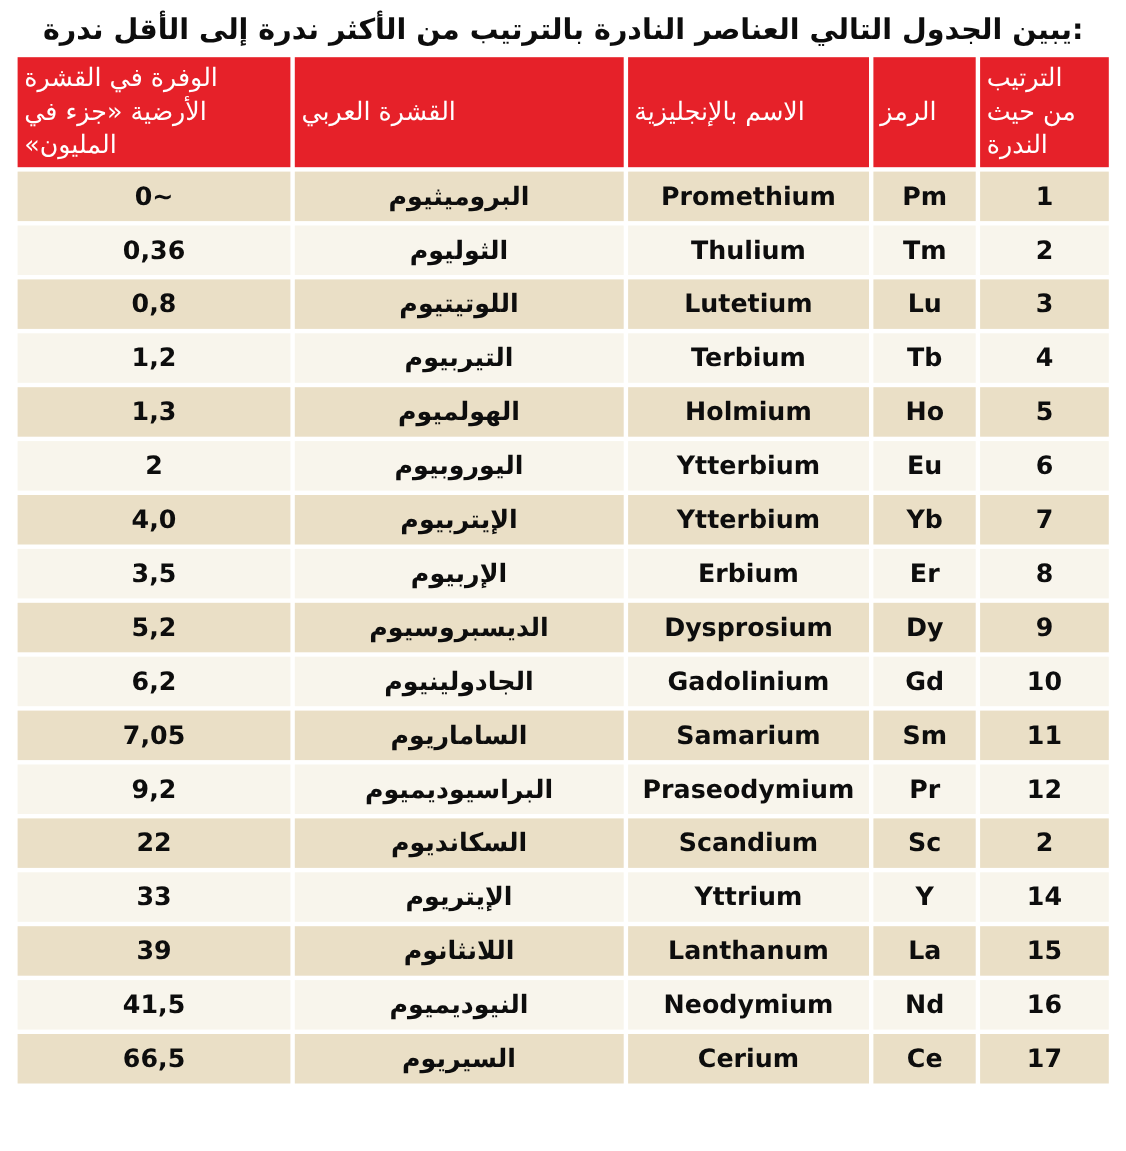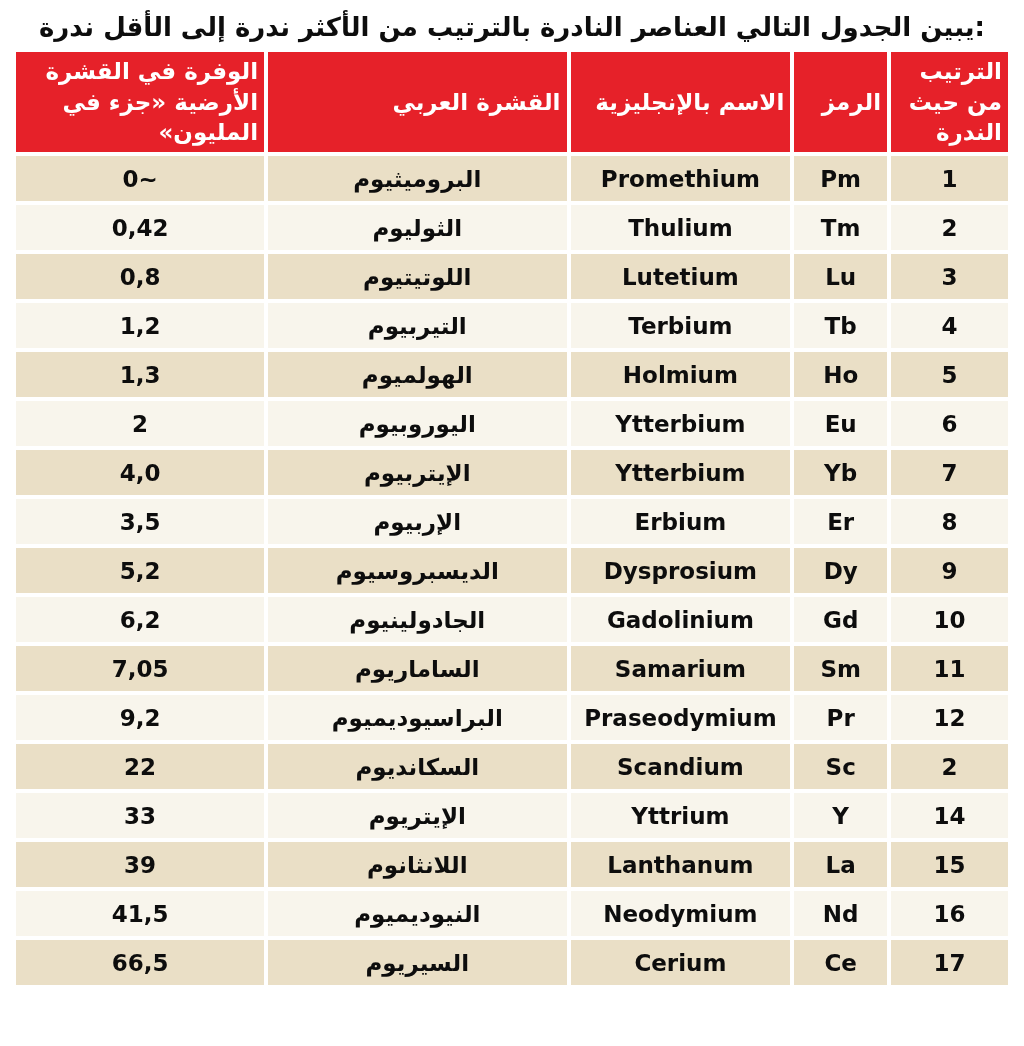--- a/index.html
+++ b/index.html
@@ -31,26 +31,26 @@
   table{
     width:1000px;
     border-collapse:separate;
     border-spacing:4px;
     direction:rtl;
     table-layout:fixed;
   }
   th{
     background:var(--red);
     color:#ffffff;
-    font-weight:bold;
+    font-weight:normal;
     font-size:23px;
     line-height:1.32;
     height:100px;
     vertical-align:middle;
-    text-align:right;
+    text-align:left;
     padding:2px 6px;
   }
   td{
     font-weight:bold;
     font-size:23px;
     color:var(--ink);
     height:45px;
     vertical-align:middle;
     text-align:center;
     padding:2px 6px;
@@ -90,21 +90,21 @@
             <td class="col-symbol">Pm</td>
             <td class="col-english_name">Promethium</td>
             <td class="col-arabic_name">البروميثيوم</td>
             <td class="col-abundance_ppm">0~</td>
           </tr>
           <tr class="light">
             <td class="col-rank">2</td>
             <td class="col-symbol">Tm</td>
             <td class="col-english_name">Thulium</td>
             <td class="col-arabic_name">الثوليوم</td>
-            <td class="col-abundance_ppm">0,42</td>
+            <td class="col-abundance_ppm">0,36</td>
           </tr>
           <tr class="tan">
             <td class="col-rank">3</td>
             <td class="col-symbol">Lu</td>
             <td class="col-english_name">Lutetium</td>
             <td class="col-arabic_name">اللوتيتيوم</td>
             <td class="col-abundance_ppm">0,8</td>
           </tr>
           <tr class="light">
             <td class="col-rank">4</td>

